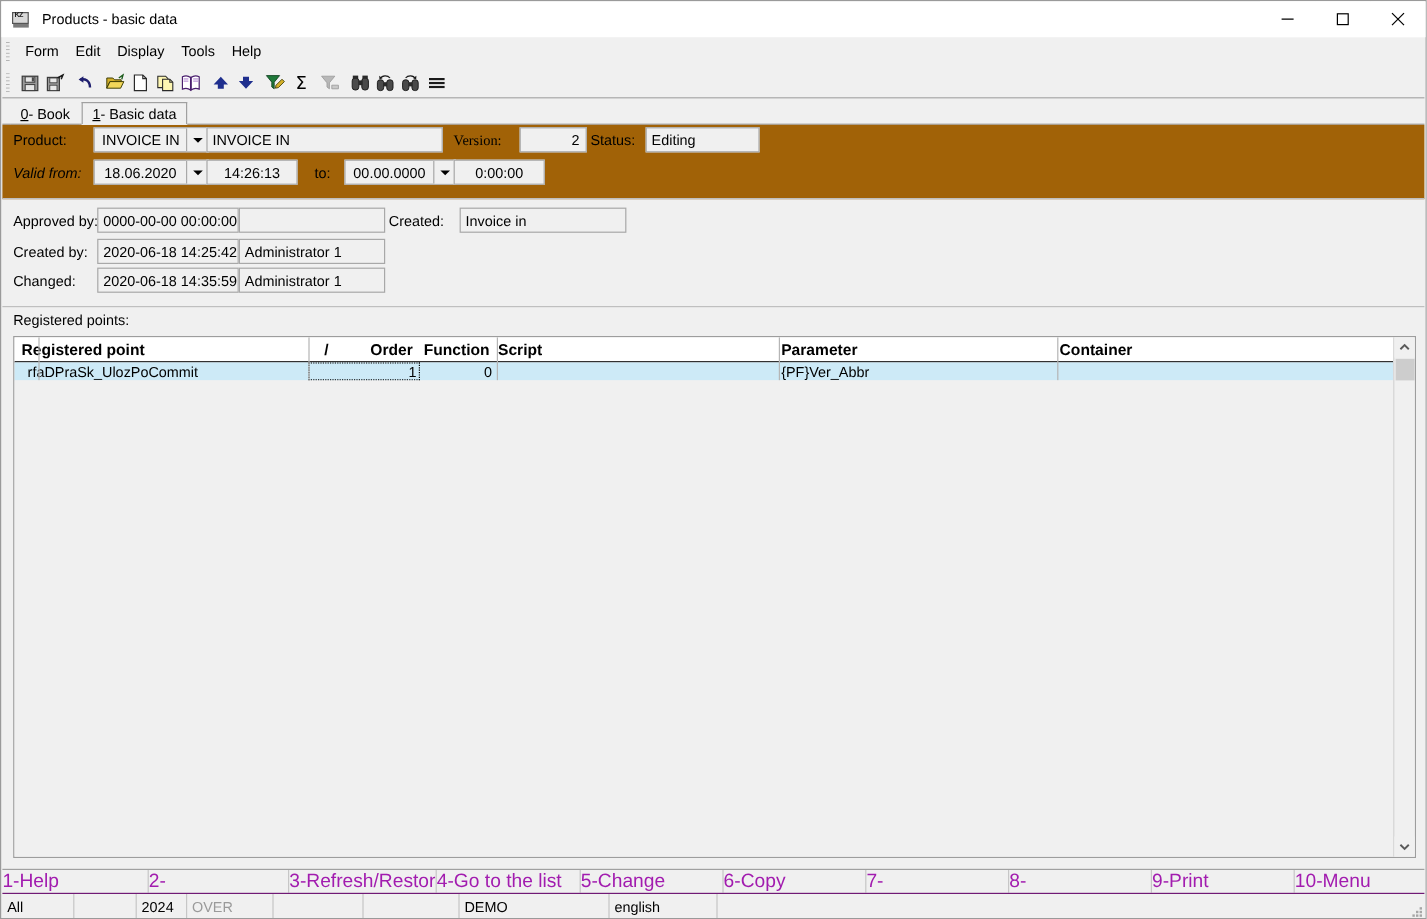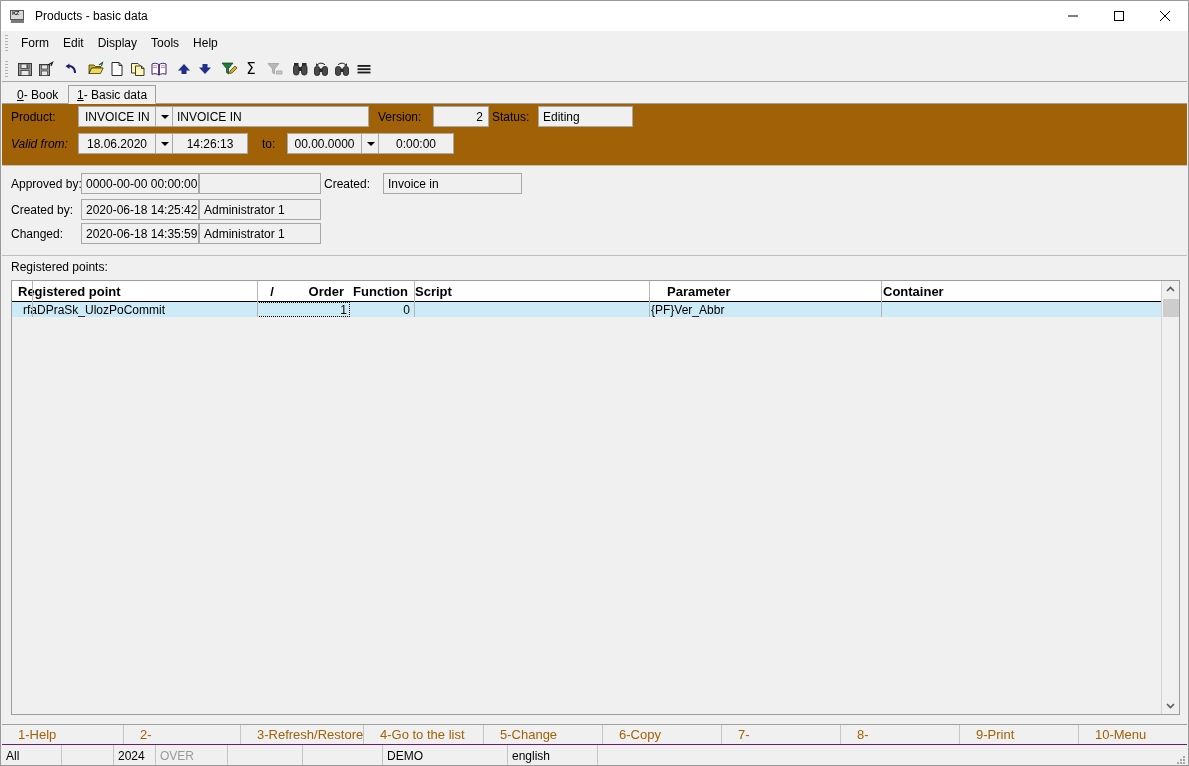--- a/index.html
+++ b/index.html
@@ -360,23 +360,23 @@
     position: absolute;
     left: 1px; top: 723px;
     width: 1185px;
     height: 20px;
     background: #f0f0f0;
     border-top: 1px solid #a0a0a0;
     box-sizing: border-box;
     display: flex;
   }
   .fkey {
-    font-size: 13px;
-    color: #a16207;
-    padding-left: 16px;
+    font-size: 16px;
+    color: #a21caf;
+    padding-left: 0;
     display: flex;
     align-items: center;
     border-right: 1px solid #c6c6c6;
     box-sizing: border-box;
     flex: none;
     white-space: nowrap;
     overflow: hidden;
   }
   .statusbar {
     position: absolute;
@@ -602,21 +602,21 @@
     </div>
   </div>
 
   <div class="panel1">
     <div class="fld-label" style="left:9px; top:6px;">Product:</div>
     <div class="combo" style="left:76px; top:2px; width:96px;">
       <div class="val">INVOICE IN</div>
       <div class="arrowbox"></div>
     </div>
     <div class="fld" style="left:170px; top:2px; width:197px;">INVOICE IN</div>
-    <div class="fld-label" style="left:376px; top:6px;">Version:</div>
+    <div class="fld-label" style="left:376px; top:6px;font-family:Liberation Serif, serif;">Version:</div>
     <div class="fld right" style="left:431px; top:2px; width:56px;">2</div>
     <div class="fld-label" style="left:490px; top:6px;">Status:</div>
     <div class="fld" style="left:536px; top:2px; width:95px;">Editing</div>
 
     <div class="fld-label" style="left:9px; top:33px;font-style:italic;">Valid from:</div>
     <div class="combo" style="left:76px; top:29px; width:96px;">
       <div class="val center">18.06.2020</div>
       <div class="arrowbox"></div>
     </div>
     <div class="fld center" style="left:170px; top:29px; width:76px;">14:26:13</div>
@@ -647,21 +647,21 @@
   <div class="grid-label">Registered points:</div>
 
   <div class="gridbox">
 
     <div class="grid-head">
       <div class="gh" style="width:245px;">Registered point</div>
       <div class="gh center" style="width:30px;">/</div>
       <div class="gh right" style="width:63px;">Order</div>
       <div class="gh right" style="width:64px;">Function</div>
       <div class="gh" style="width:235px; padding-left:1px;">Script</div>
-      <div class="gh" style="width:232px; padding-left:18px;">Parameter</div>
+      <div class="gh" style="width:232px; padding-left:2px;">Parameter</div>
       <div class="gh" style="width:280px; padding-left:2px;">Container</div>
     </div>
 
     <div class="grid-row">
       <div class="gc" style="width:245px; padding-left:11px;">rfaDPraSk_UlozPoCommit</div>
       <div class="gc sel" style="width:93px;">
         <span style="flex:1; text-align:right; padding-right:2px;">1</span>
       </div>
       <div class="gc right" style="width:64px;">0</div>
       <div class="gc" style="width:235px; padding-left:2px;"></div>

